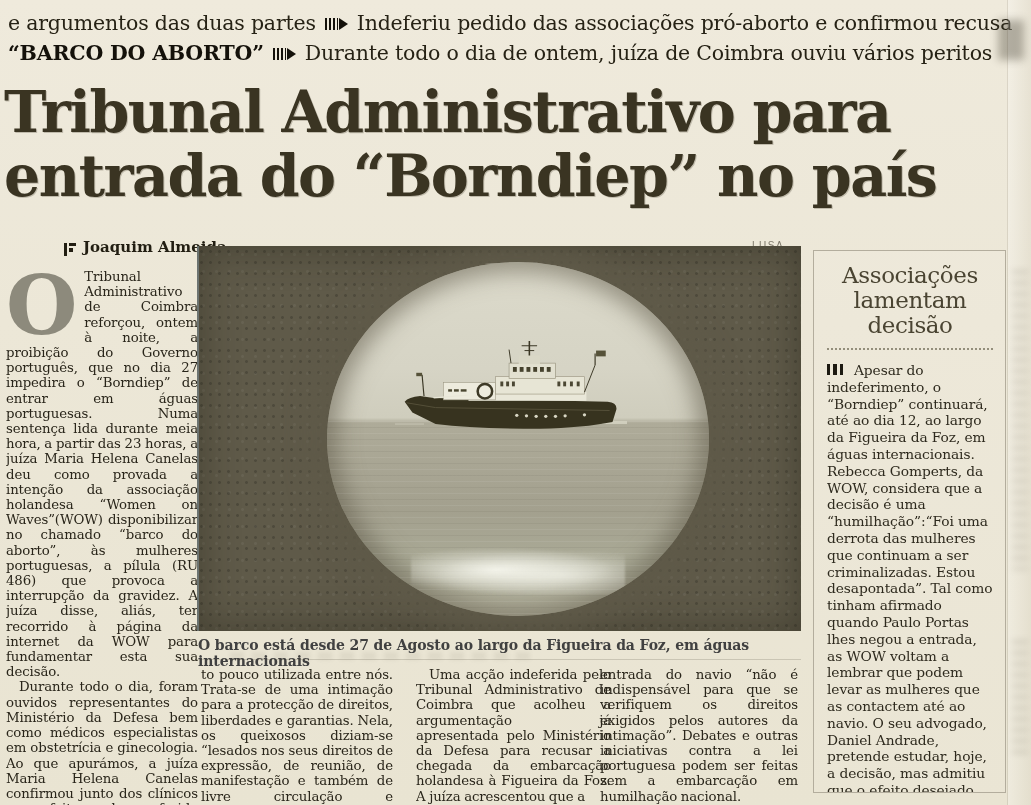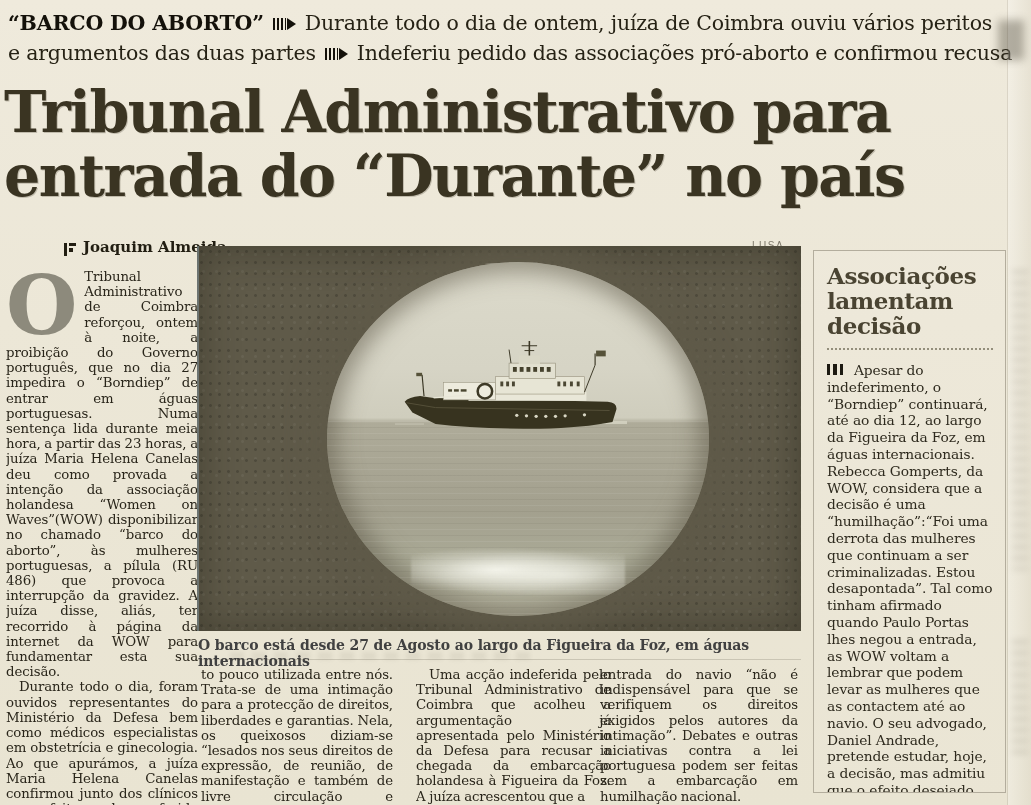--- a/index.html
+++ b/index.html
@@ -67,21 +67,21 @@
   .photo-credit { left:752px; top:217px; font-family:"Liberation Sans",sans-serif; font-size:10px;
     letter-spacing:1.5px; color:#7b7668;margin-top:23px; }
 
   
   .caption { left:198px; top:637px; width:604px; font-size:14px; font-weight:700; color:#404040; letter-spacing:-0.1px; }
   .caption-rule { left:197px; top:659px; width:604px; height:1px; background:rgba(60,55,40,.18); }
 
   
   .sidebar { left:813px; top:250px; width:193px; height:543px; border:1px solid #b3ad9d;
     padding:12px 12px 10px 13px; background:rgba(255,255,255,.06); overflow:hidden; }
-  .sidebar-title { font-size:23px; line-height:25px; font-weight:700; color:#4a4432; letter-spacing:-0.4px; }
+  .sidebar-title { font-size:23px; line-height:25px; font-weight:400; color:#4a4432; letter-spacing:-0.4px;text-align:center; }
   .dotted-rule { margin:10px 0 12px 0; border-top:2px dotted #938e7b; height:0; }
   .sidebar-body { font-size:13.8px; line-height:16.8px; text-align:left; color:#2e2a1e; letter-spacing:-0.1px; }
   .bars3 { display:inline-block; width:17px; height:11px; margin-right:10px;
     background:repeating-linear-gradient(90deg,#1d1a12 0 3.5px, transparent 3.5px 6.5px); }
 
   
   .fold { left:1007px; top:0; width:1px; height:805px; background:rgba(70,65,50,.12); }
   .margin-strip { left:1008px; top:0; width:23px; height:805px;
     background:linear-gradient(90deg, rgba(255,255,255,.25), rgba(220,214,198,.4)); }
   .ghost { filter:blur(3px); opacity:.18; background:repeating-linear-gradient(180deg,#6a6454 0 4px, transparent 4px 11px); }
@@ -89,30 +89,30 @@
   .ghost-b { left:1012px; top:640px; width:16px; height:120px; }
   .ghost-c { left:998px; top:20px; width:26px; height:40px; background:#3a3526; filter:blur(4px); opacity:.35; }
   .ghost-d { left:230px; top:652px; width:300px; height:8px; filter:blur(2px); opacity:.08;
     background:repeating-linear-gradient(90deg,#555040 0 14px, transparent 14px 22px); }
 </style>
 </head>
 <body>
 
 <div class="abs kicker">
   <div>
+    <span>e argumentos das duas partes</span><span class="bars4"></span><span class="tri"></span><span>Indeferiu pedido das associações pró-aborto e confirmou recusa</span>
+  </div>
+  <div>
     <b>“BARCO DO ABORTO”</b><span class="bars4"></span><span class="tri"></span><span>Durante todo o dia de ontem, juíza de Coimbra ouviu vários peritos</span>
   </div>
-  <div>
-    <span>e argumentos das duas partes</span><span class="bars4"></span><span class="tri"></span><span>Indeferiu pedido das associações pró-aborto e confirmou recusa</span>
-  </div>
 </div>
 
 <h1 class="abs headline">
   <span>Tribunal Administrativo para</span><br>
-  <span>entrada do “Durante” no país</span>
+  <span>entrada do “Borndiep” no país</span>
 </h1>
 
 <div class="abs byline">
   <svg width="12" height="13" viewBox="0 0 12 13" fill="#221e12">
     <rect x="0" y="0" width="3" height="13"></rect>
     <rect x="5" y="0" width="7" height="3"></rect>
     <rect x="5" y="5" width="4" height="4"></rect>
   </svg>
   <span>Joaquim Almeida</span>
 </div>

